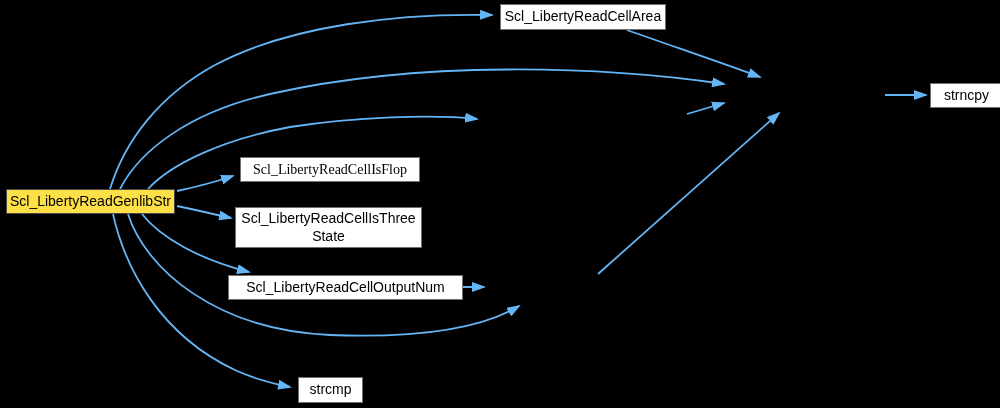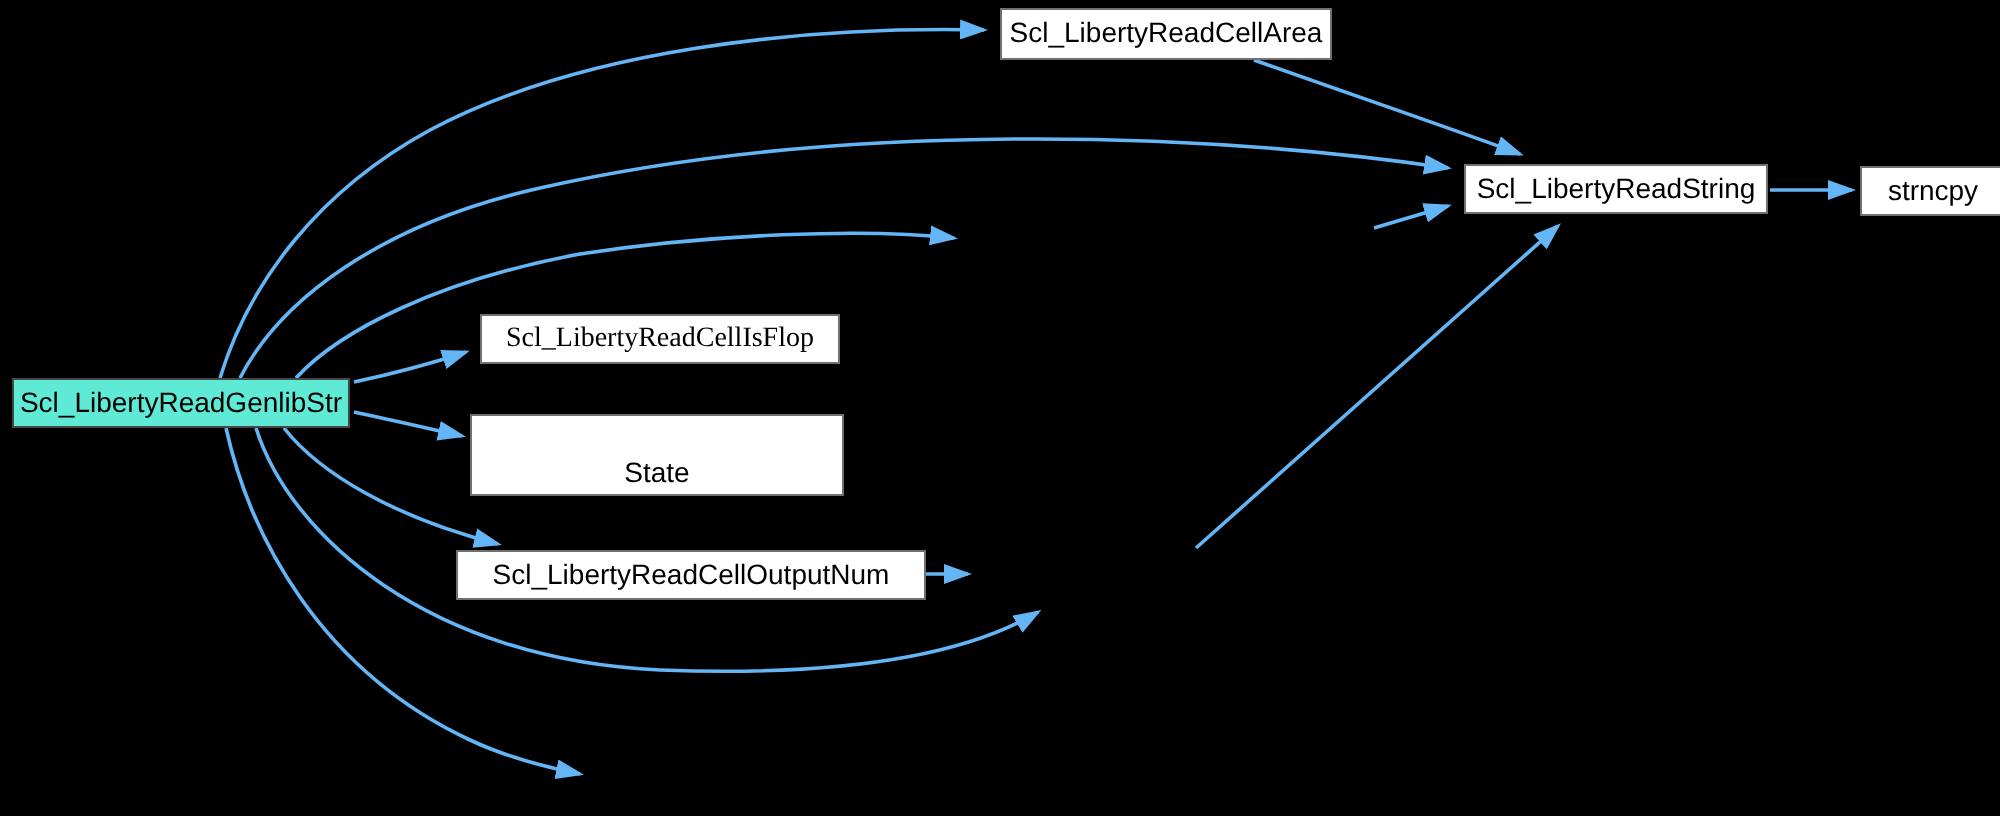--- a/index.html
+++ b/index.html
@@ -20,21 +20,21 @@
     font-size:14px;
     line-height:1.25;
     display:flex;
     align-items:center;
     justify-content:center;
     text-align:center;
     white-space:nowrap;
     cursor:pointer;
   }
   .node.focus{
-    background:#5eead4;
+    background:#fde047;
     border-color:#474747;
   }
   .node .wrap{white-space:normal;display:block;}
 </style>
 </head>
 <body>
 
 <div class="canvas">
 
   <svg class="edges" viewBox="0 0 1000 408" xmlns="http://www.w3.org/2000/svg">
@@ -57,29 +57,29 @@
       <path d="M 598 274 L 779 113" marker-end="url(#arrow)"></path>
       <path d="M 432 287 L 484 287" marker-end="url(#arrow)"></path>
       <path d="M 885 95 L 926 95" marker-end="url(#arrow)"></path>
     </g>
   </svg>
 
   <div class="node focus" style="left:6px;top:189px;width:169px;height:25px;">Scl_LibertyReadGenlibStr</div>
 
   <div class="node" style="left:500px;top:4px;width:166px;height:26px;">Scl_LibertyReadCellArea</div>
 
-  <div class="node" style="left:732px;top:82px;width:152px;height:25px;">Scl_LibertyReadString</div>
 
   <div class="node" style="left:930px;top:83px;width:73px;height:25px;">strncpy</div>
 
 
   <div class="node" style="left:240px;top:157px;width:180px;height:25px;font-family:Liberation Serif, serif;">Scl_LibertyReadCellIsFlop</div>
 
   <div class="node" style="left:235px;top:207px;width:187px;height:41px;">
-    <span class="wrap"><br>
+    <span class="wrap"><span>Scl_LibertyReadCellIsThree</span><br>
       <span>State</span></span>
   </div>
 
   <div class="node" style="left:228px;top:275px;width:235px;height:25px;">Scl_LibertyReadCellOutputNum</div>
 
 
+  <div class="node" style="left:298px;top:377px;width:65px;height:26px;">strcmp</div>
 
 </div>
 
 </body></html>

